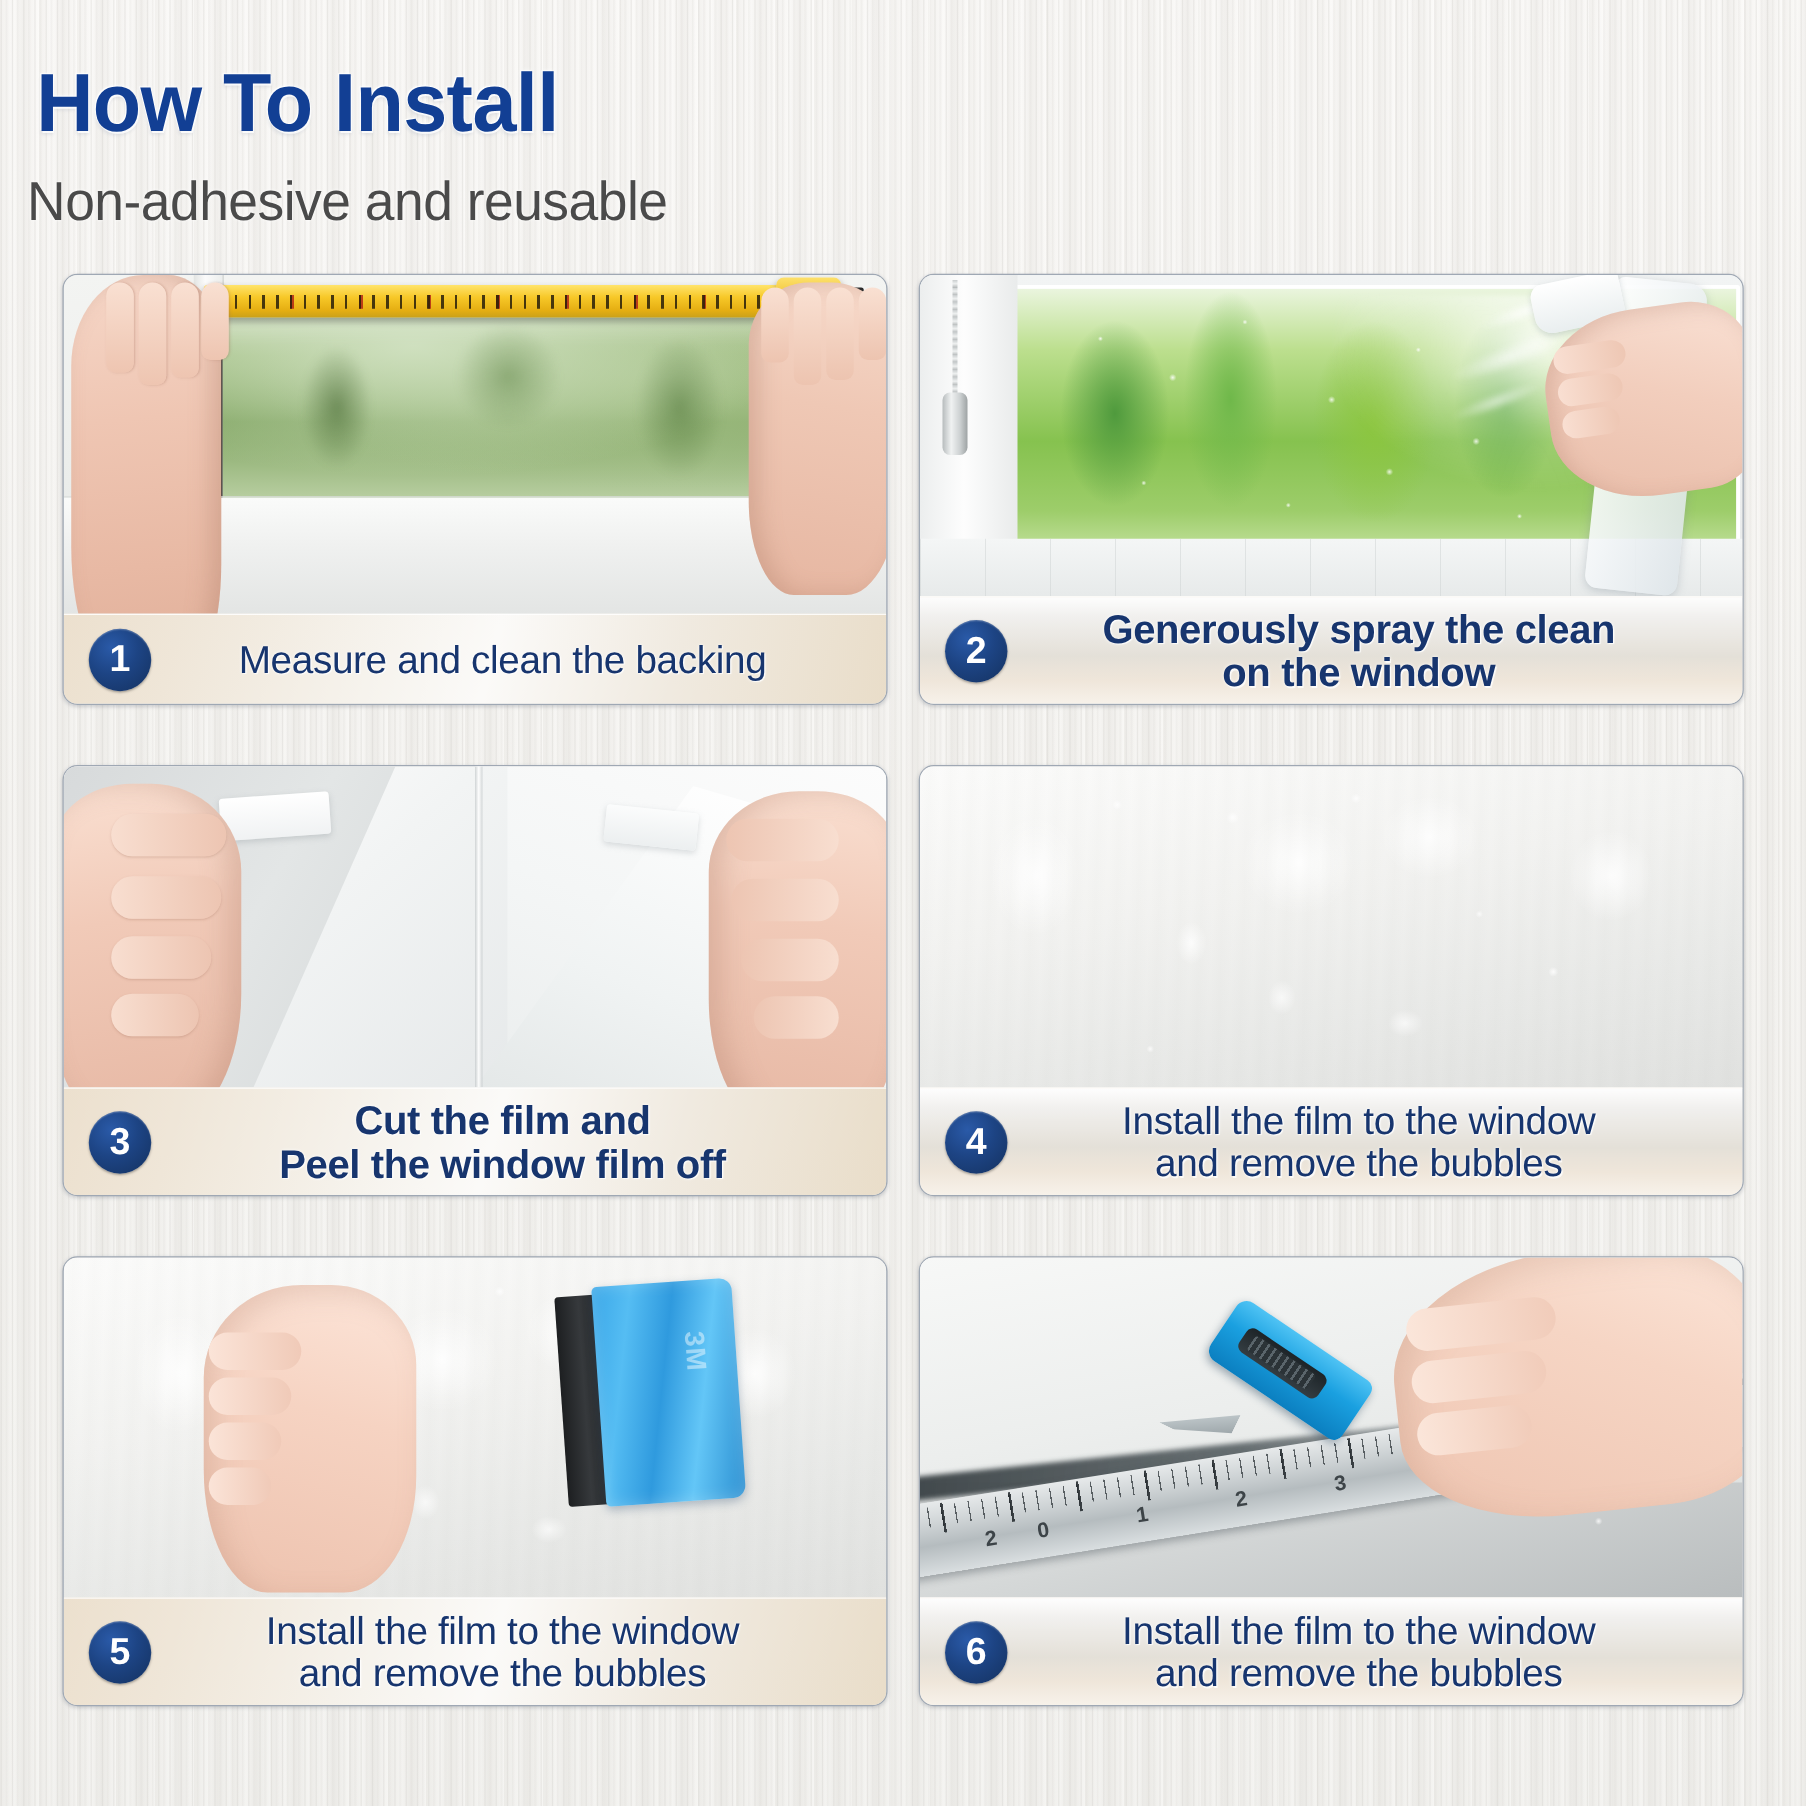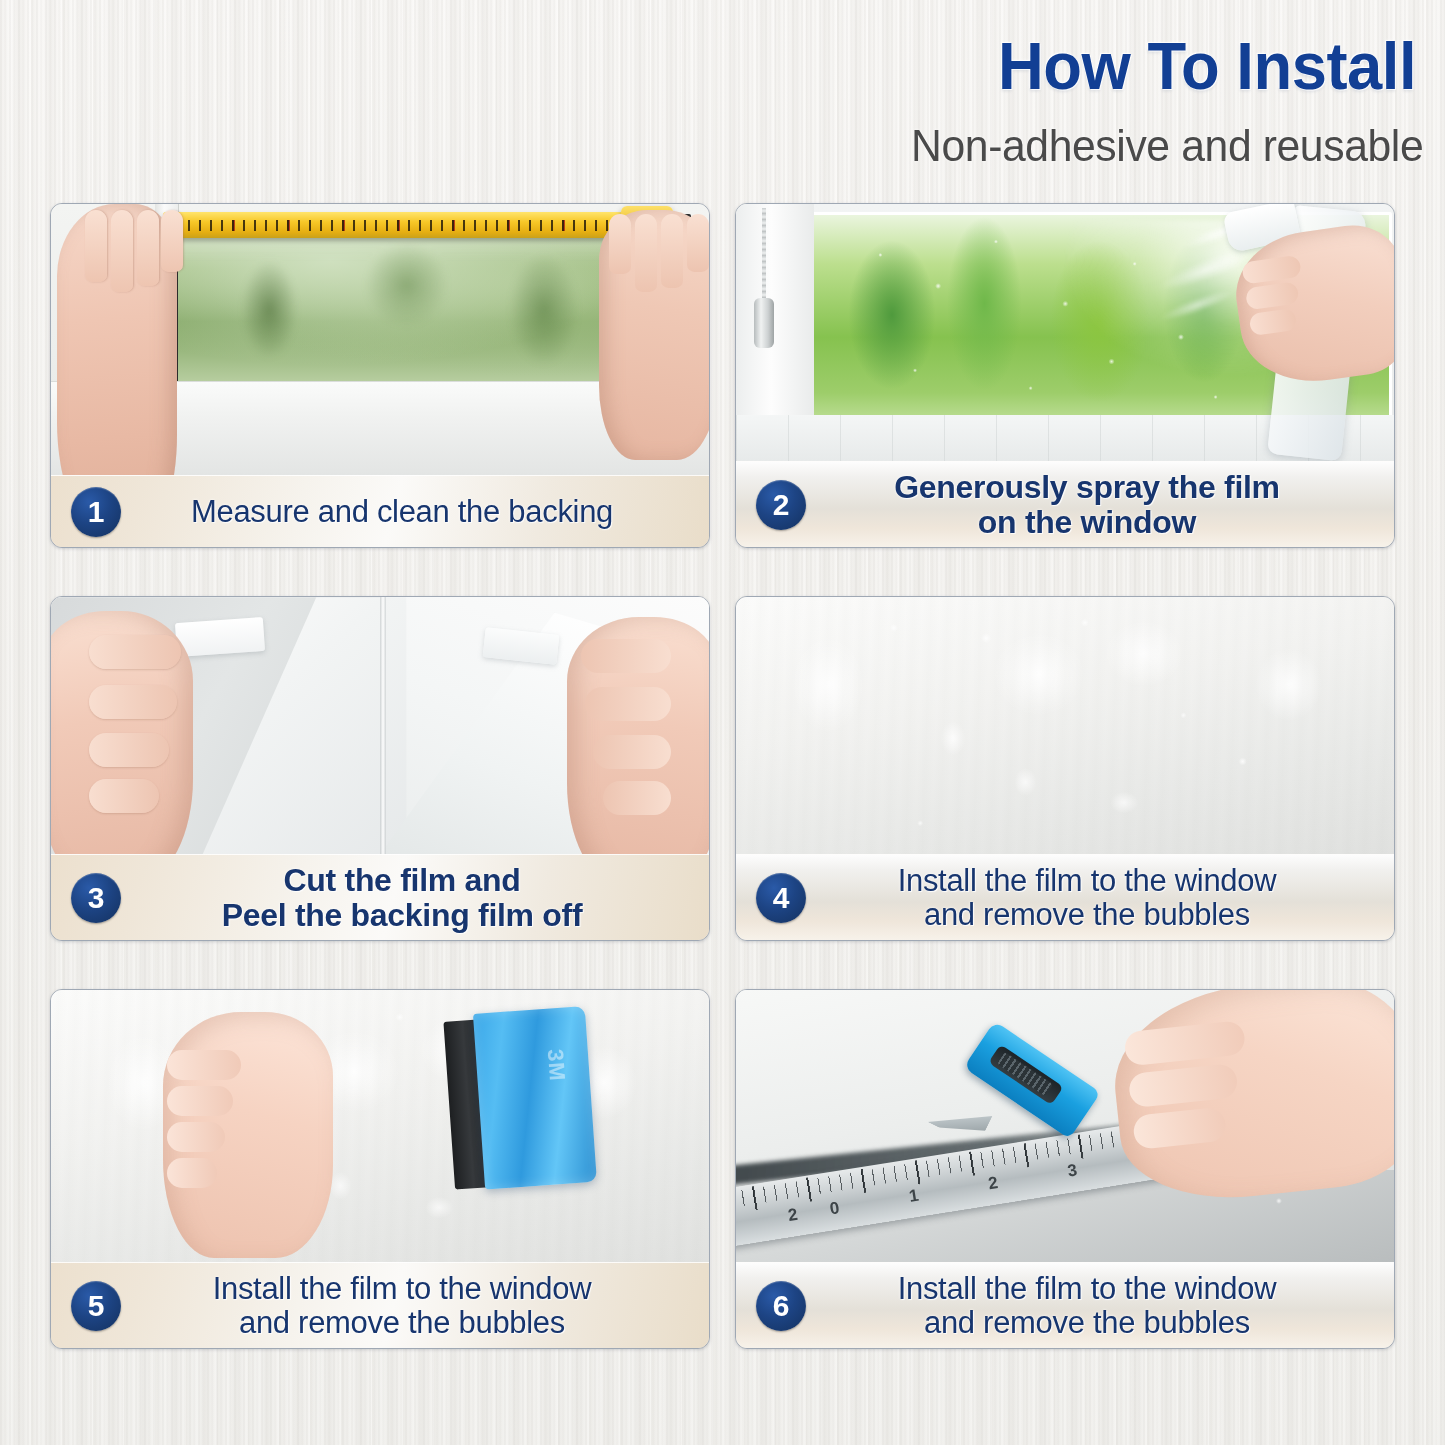--- a/index.html
+++ b/index.html
@@ -30,22 +30,22 @@
       repeating-linear-gradient(90deg,
         rgba(235,233,229,0.55) 0px,
         rgba(250,249,247,0.55) 11px,
         rgba(232,230,226,0.55) 19px,
         rgba(252,251,249,0.55) 31px),
       linear-gradient(180deg,#fbfaf9 0%, #f2f1ee 45%, #ededea 100%);
   }
 
   
   .header {
-    padding-top: 32px;
-    text-align: right;
+    padding-top: 48px;
+    text-align: left;
   }
   .main-title {
     font-size: 66px;
     font-weight: bold;
     color: #123f94;
     letter-spacing: -0.5px;
     line-height: 1.05;
     text-shadow:
       0 0 4px rgba(255,255,255,0.95),
       1px 1px 0 rgba(255,255,255,0.8),
@@ -661,21 +661,21 @@
         <div class="p2-bottle"></div>
         <div class="p2-nozzle"></div>
         <div class="p2-hand">
             <i></i>
             <i></i>
             <i></i>
           </div>
       </div>
       <div class="caption tall">
         <div class="badge">2</div>
-        <div class="cap-text bold">Generously spray the film
+        <div class="cap-text bold">Generously spray the clean
 on the window</div>
       </div>
     </div>
 
     <div class="panel">
       <div class="photo">
         <div class="p3-bg"></div>
         <div class="p3-filmL"></div>
         <div class="p3-filmR"></div>
         <div class="p3-peelL"></div>
@@ -692,21 +692,21 @@
         <div class="hand-r3">
             <i></i>
             <i></i>
             <i></i>
             <i></i>
           </div>
       </div>
       <div class="caption tall beige">
         <div class="badge">3</div>
         <div class="cap-text bold">Cut the film and
-Peel the backing film off</div>
+Peel the window film off</div>
       </div>
     </div>
 
     <div class="panel">
       <div class="photo">
         <div class="wet-bg"></div>
       </div>
       <div class="caption tall">
         <div class="badge">4</div>
         <div class="cap-text">Install the film to the  window

